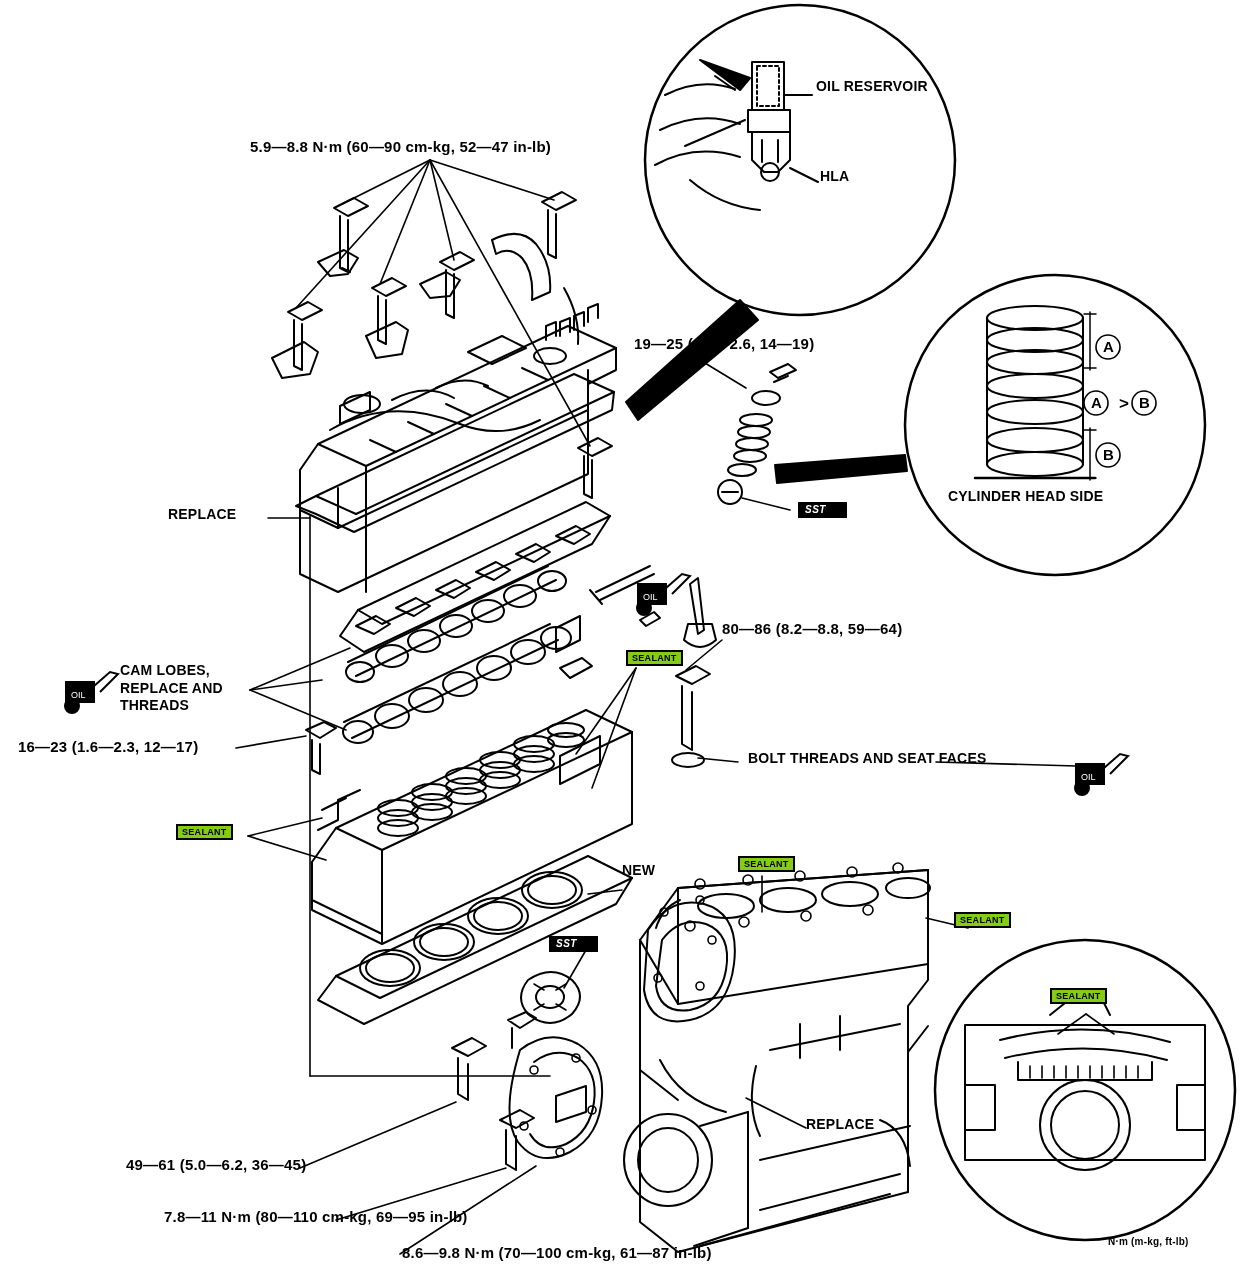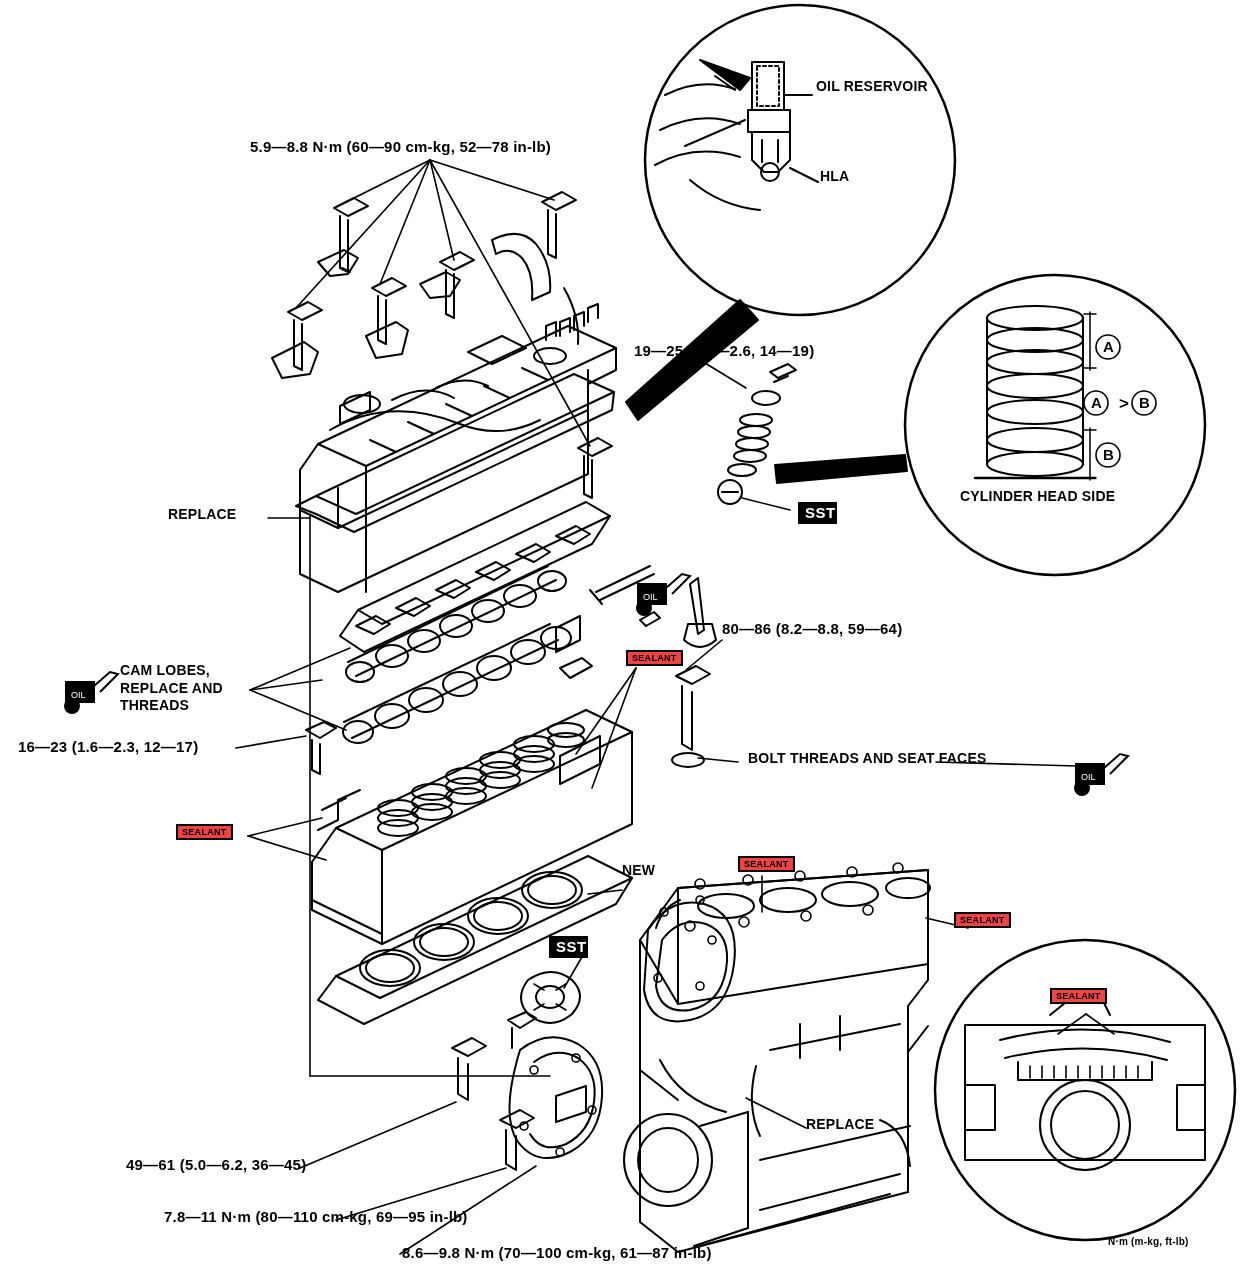--- a/index.html
+++ b/index.html
@@ -4,23 +4,23 @@
 <style>
   html,body{margin:0;padding:0;background:#ffffff;}
   body{width:1248px;height:1278px;position:relative;overflow:hidden;
        font-family:"Liberation Sans", sans-serif;color:#000;}
   .diagram{position:absolute;left:0;top:0;width:1248px;height:1278px;}
   .lbl{position:absolute;white-space:nowrap;font-weight:bold;letter-spacing:.2px;}
   .lbl.t-torque{font-size:15px;}
   .lbl.t-plain{font-size:14px;}
   .lbl.t-small{font-size:13px;}
   .boxed{position:absolute;background:#000;color:#fff;font-weight:bold;
-         font-size:15px;padding:2px 1px 3px 7px;letter-spacing:.5px;}
+         font-size:10px;padding:2px 21px 3px 7px;letter-spacing:.5px;font-style:italic;}
   .oilcan{position:absolute;}
-  .sealant{position:absolute;border:2px solid #000;background:#ef4444;
+  .sealant{position:absolute;border:2px solid #000;background:#84cc16;
            font-size:9px;font-weight:bold;padding:1px 4px;letter-spacing:.3px;}
   .multiline{line-height:1.25;}
   svg{display:block;}
 </style>
 </head>
 <body>
 
 <svg class="diagram" viewBox="0 0 1248 1278" xmlns="http://www.w3.org/2000/svg">
   <g fill="none" stroke="#000" stroke-width="2" stroke-linejoin="round" stroke-linecap="round">
 
@@ -419,39 +419,39 @@
       <path d="M300 1168 l156 -66"></path>
       <path d="M336 1220 l170 -52"></path>
       <path d="M400 1254 l136 -88"></path>
 
       <path d="M1086 1014 l-28 20"></path>
       <path d="M1086 1014 l28 20"></path>
     </g>
   </g>
 </svg>
 
-<div class="lbl t-torque" style="left:250px; top:138px;">5.9—8.8 N·m (60—90 cm-kg, 52—78 in-lb)</div>
-
-<div class="lbl t-torque" style="left:634px; top:342px;">19—25 (1.9—2.6, 14—19)</div>
+<div class="lbl t-torque" style="left:250px; top:138px;">5.9—8.8 N·m (60—90 cm-kg, 52—47 in-lb)</div>
+
+<div class="lbl t-torque" style="left:634px; top:335px;">19—25 (1.9—2.6, 14—19)</div>
 
 <div class="lbl t-torque" style="left:18px; top:738px;">16—23 (1.6—2.3, 12—17)</div>
 
 <div class="lbl t-torque" style="left:722px; top:620px;">80—86 (8.2—8.8, 59—64)</div>
 
 <div class="lbl t-torque" style="left:126px; top:1156px;">49—61 (5.0—6.2, 36—45)</div>
 
 <div class="lbl t-torque" style="left:164px; top:1208px;">7.8—11 N·m (80—110 cm-kg, 69—95 in-lb)</div>
 
 <div class="lbl t-torque" style="left:402px; top:1244px;">8.6—9.8 N·m (70—100 cm-kg, 61—87 in-lb)</div>
 
 <div class="lbl t-plain" style="left:816px; top:78px;">OIL RESERVOIR</div>
 
 <div class="lbl t-plain" style="left:820px; top:168px;text-align:center;">HLA</div>
 
-<div class="lbl t-plain" style="left:948px; top:488px;margin-left:12px;">CYLINDER HEAD SIDE</div>
+<div class="lbl t-plain" style="left:948px; top:488px;">CYLINDER HEAD SIDE</div>
 
 <div class="lbl t-plain" style="left:168px; top:506px;">REPLACE</div>
 
 <div class="lbl t-plain" style="left:806px; top:1116px;">REPLACE</div>
 
 <div class="lbl t-plain" style="left:622px; top:862px;">NEW</div>
 
 <div class="lbl t-plain" style="left:748px; top:750px;">BOLT THREADS AND SEAT FACES</div>
 
 <div class="lbl t-plain multiline" style="left:120px; top:662px;">

